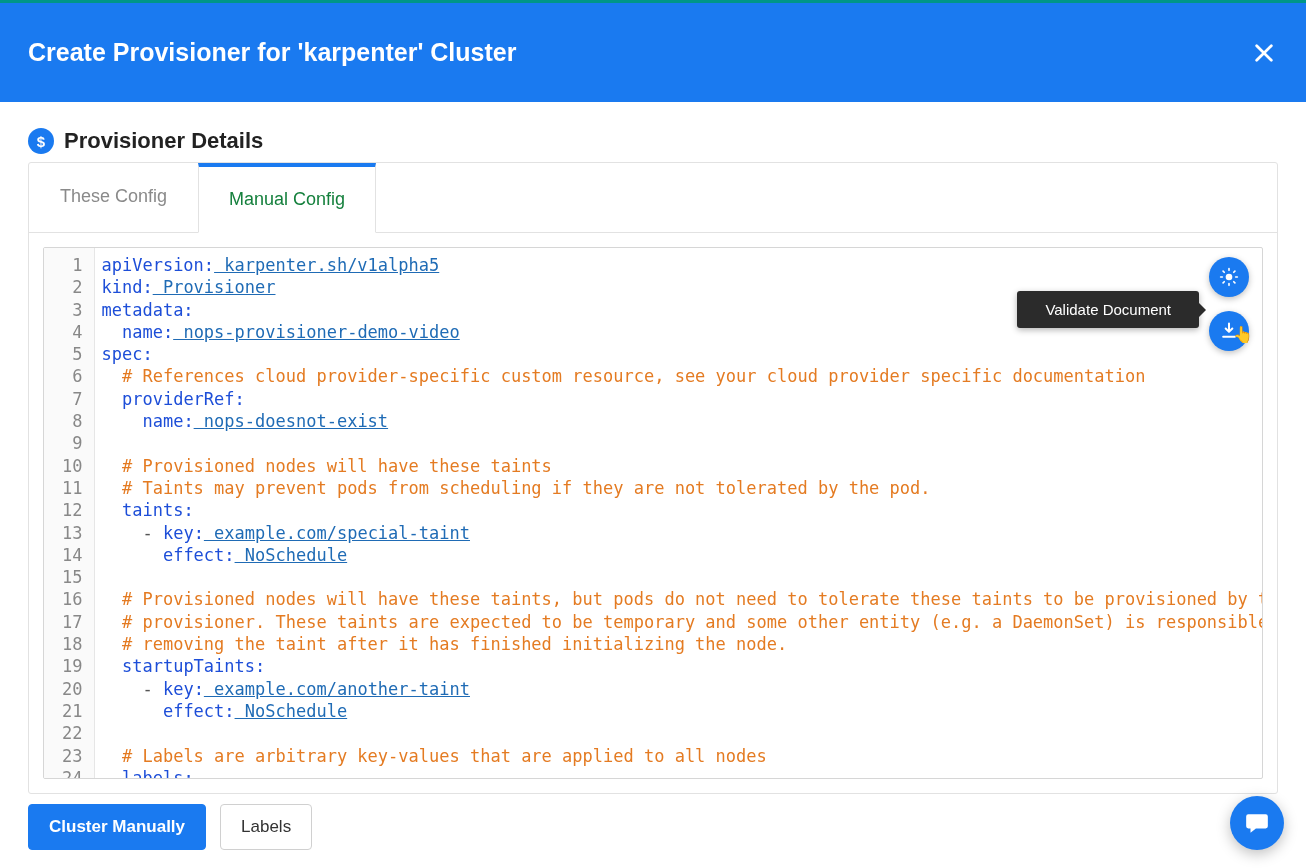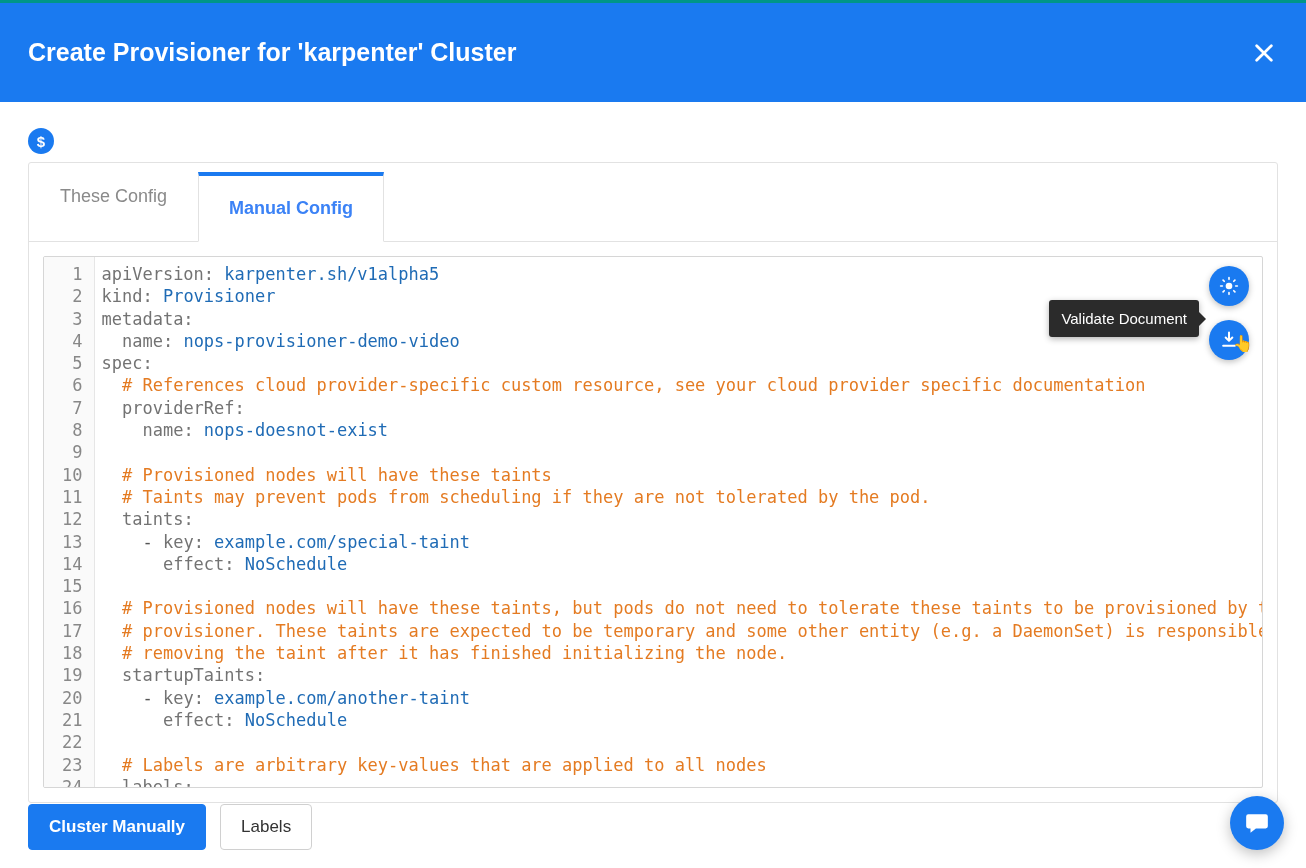--- a/index.html
+++ b/index.html
@@ -70,27 +70,26 @@
   }
   .tab {
     padding: 22px 30px;
     font-size: 18px;
     color: #8a8a8a;
     cursor: pointer;
     border: 1px solid transparent;
     margin-bottom:-1px;
   }
   .tab.active {
-    color: #3b82f6;
-    font-weight: 700;
+    color: #15803d;
+    font-weight: 400;
     border: 1px solid #e2e2e2;
     border-bottom: 1px solid #ffffff;
     border-top: 4px solid #1a7af0;
     background:#fff;
-    margin-top:9px;
   }
   .editor-wrap {
     padding: 14px;
     position: relative;
   }
   .editor {
     border: 1px solid #d6d6d6;
     border-radius: 2px;
     height: 532px;
     display: flex;
@@ -110,22 +109,22 @@
     white-space: pre;
   }
   .code {
     padding: 6px 8px 6px 6px;
     white-space: pre;
     color: #222;
     overflow: hidden;
     flex:1;
   }
   .code-line { display:block; }
-  .tok-key { color: #737373; }
-  .tok-str { color: #1f6bb5; }
+  .tok-key { color: #1d4ed8; }
+  .tok-str { color: #1f6bb5; text-decoration: underline; }
   .tok-comment { color: #e47b22; }
   .tok-dash { color: #555; }
 
   .editor-fabs {
     position: absolute;
     top: 24px;
     right: 28px;
     display:flex;
     flex-direction:column;
     gap: 14px;
@@ -140,21 +139,21 @@
     cursor:pointer;
     box-shadow: 0 2px 6px rgba(0,0,0,0.25);
   }
   .fab svg { width:20px; height:20px; fill:#fff; }
   .tooltip {
     position:absolute;
     top: 58px;
     right: 78px;
     background: #2b2b2b;
     color: #fff;
-    padding: 10px 12px;
+    padding: 10px 28px;
     font-size: 15px;
     border-radius: 3px;
     white-space: nowrap;
     box-shadow: 0 2px 6px rgba(0,0,0,0.3);
   }
   .tooltip::after {
     content:"";
     position:absolute;
     right:-7px;
     top:50%;
@@ -220,20 +219,21 @@
     <svg viewBox="0 0 24 24" fill="none" stroke-width="3" stroke-linecap="round">
         <line x1="4" y1="4" x2="20" y2="20"></line>
         <line x1="20" y1="4" x2="4" y2="20"></line>
       </svg>
   </div>
 </div>
 
 <div class="content">
   <div class="section-header">
     <div class="section-icon">$</div>
+    <div class="section-title">Provisioner Details</div>
   </div>
 
   <div class="panel">
     <div class="tabs">
       <div class="tab">These Config</div>
       <div class="tab active">Manual Config</div>
     </div>
 
     <div class="editor-wrap">
       <div class="editor">

